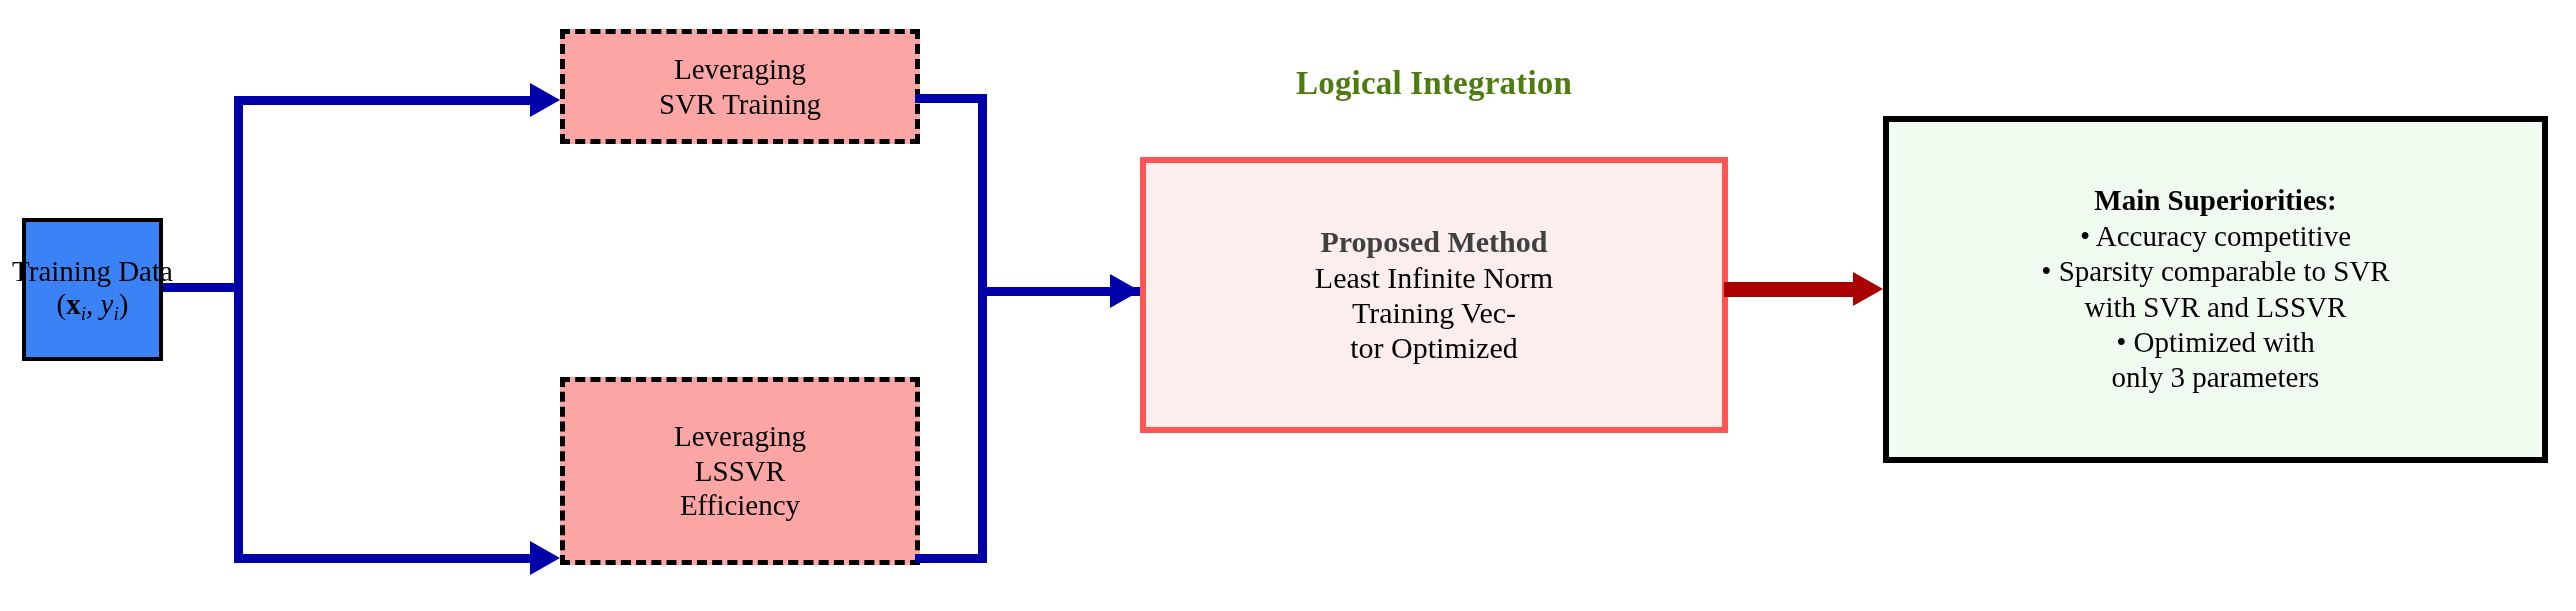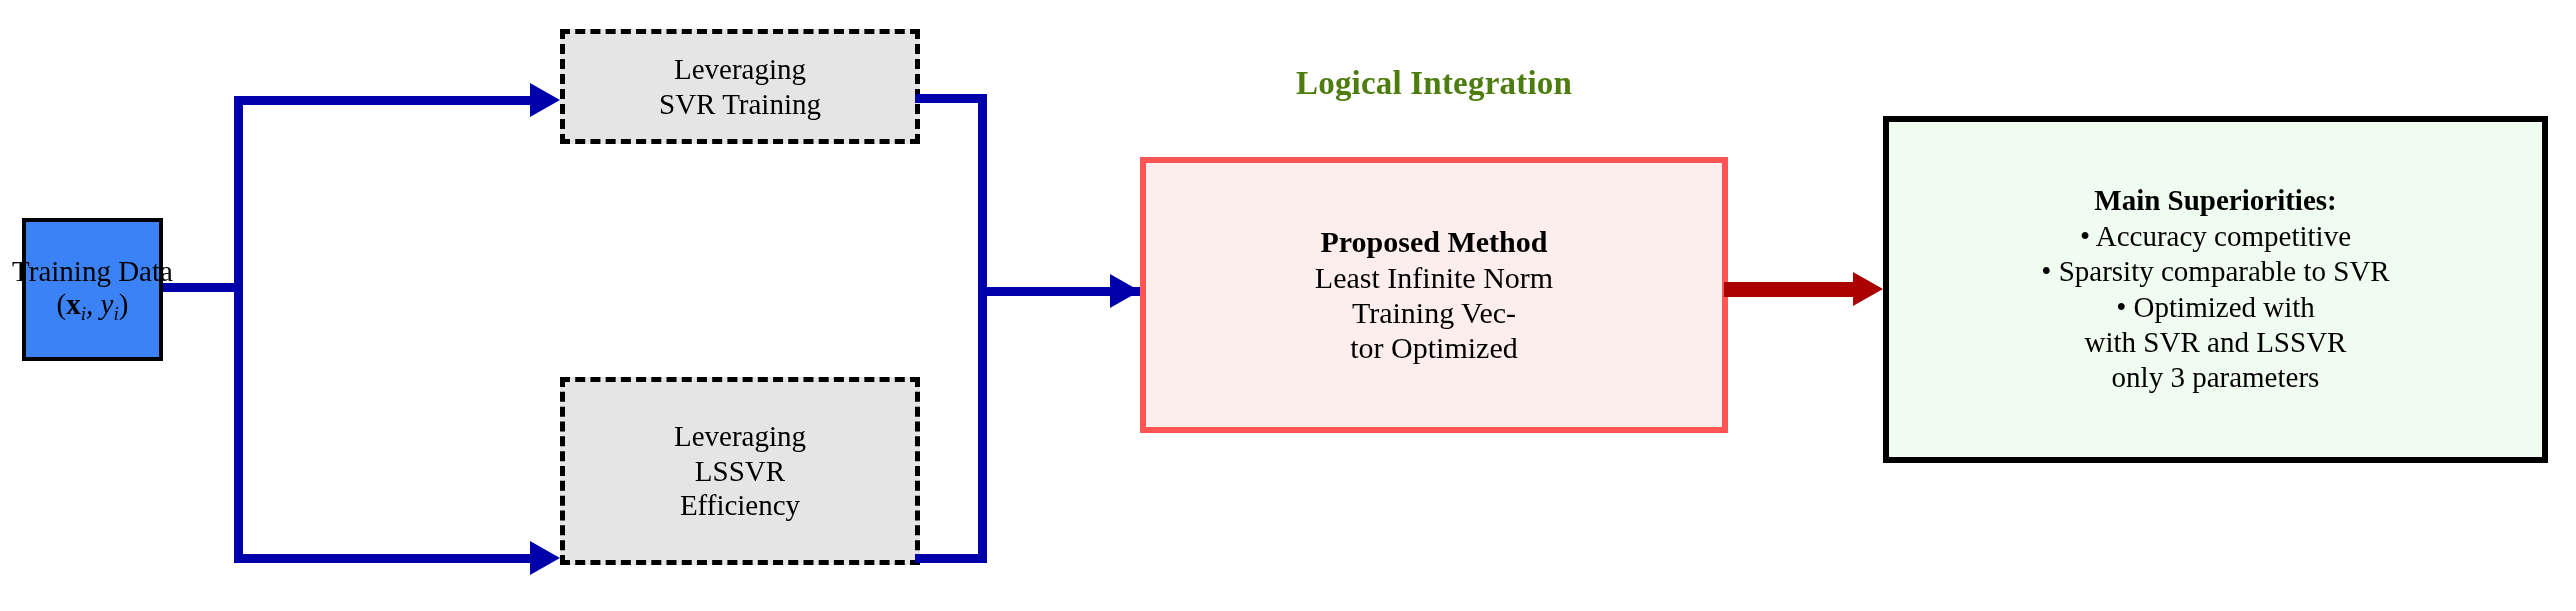--- a/index.html
+++ b/index.html
@@ -13,29 +13,29 @@
 
   
   #training-box{left:22px;top:218px;width:141px;height:143px;
     background:#3b82f6;border:4.6px solid #000000;}
   #training-box .ln{font-size:29px;line-height:1.12;color:#000;white-space:nowrap;}
   .mathit{font-style:italic;}
   .mathbf{font-weight:bold;}
   .sub{font-size:0.66em;font-style:italic;vertical-align:-0.30em;}
 
   
-  .dashed-box{background:#e5e5e5;border:5.3px dashed #000000;font-family:Liberation Serif, serif;}
+  .dashed-box{background:#fca5a5;border:5.3px dashed #000000;font-family:Liberation Serif, serif;}
   #leverage-svr-box{left:560px;top:29px;width:360px;height:115px;}
   #leverage-lssvr-box{left:560px;top:377px;width:360px;height:188px;}
   .dashed-box .ln{font-size:29px;line-height:1.20;color:#000;white-space:nowrap;}
 
   
   #proposed-box{left:1140px;top:157px;width:588px;height:276px;
     background:#fdeeee;border:6px solid #ff5555;padding:0 17px;}
-  #proposed-box .ttl{font-size:30px;font-weight:bold;line-height:1.18;color:#000000;}
+  #proposed-box .ttl{font-size:30px;font-weight:bold;line-height:1.18;color:#404040;}
   #proposed-box .ln{font-size:30px;line-height:1.18;color:#000000;}
 
   
   #logical-integration-title{position:absolute;left:1140px;top:65px;width:588px;
     text-align:center;font-size:33px;font-weight:bold;color:#4d7c0f;letter-spacing:0.2px;}
 
   
   #superiorities-box{left:1883px;top:116px;width:665px;height:347px;
     background:#f0fcf0;border:6px solid #000000;padding:0 8px;}
   #superiorities-box .ttl{font-size:29px;font-weight:bold;line-height:1.22;color:#000;}
@@ -97,19 +97,19 @@
     <div class="ln">tor Optimized</div>
   </div>
 
   <div class="seg-red" style="left:1724px;top:282px;width:145px;height:14.5px;"></div>
   <div class="ahead-red" style="left:1853px;top:272px;"></div>
 
   <div class="box" id="superiorities-box">
     <div class="ttl">Main Superiorities:</div>
     <div class="ln">• Accuracy competitive</div>
     <div class="ln">• Sparsity comparable to SVR</div>
+    <div class="ln">with SVR and LSSVR</div>
     <div class="ln">• Optimized with</div>
-    <div class="ln">with SVR and LSSVR</div>
     <div class="ln">only 3 parameters</div>
   </div>
 
 </div>
 
 
 </body></html>

